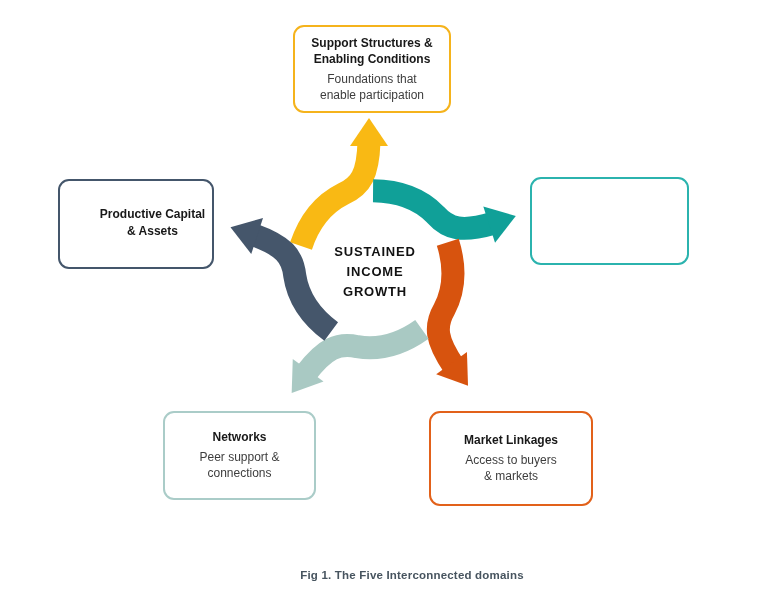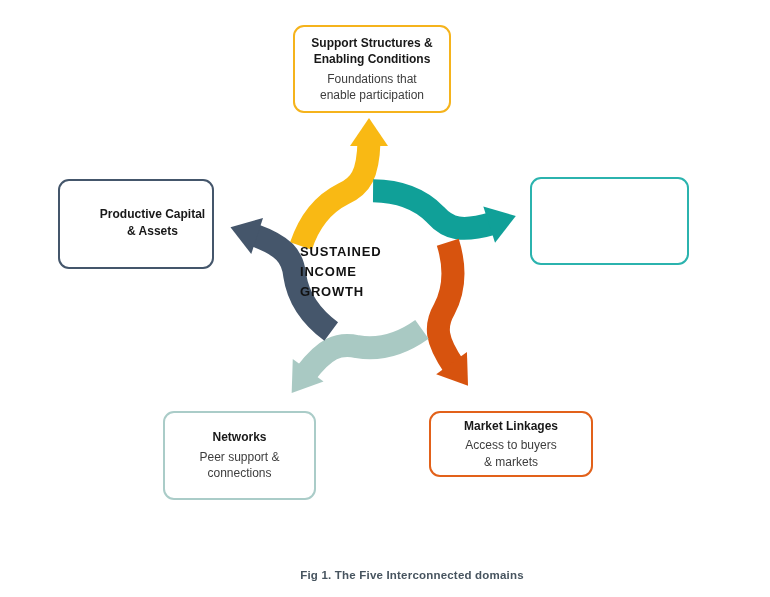--- a/index.html
+++ b/index.html
@@ -8,21 +8,21 @@
   svg.cycle{position:absolute;left:0;top:0;}
   .dbox{
     position:absolute;box-sizing:border-box;background:#ffffff;
     border:2.5px solid #999;border-radius:11px;
     display:flex;flex-direction:column;align-items:center;justify-content:center;
     text-align:center;padding:4px 6px;
   }
   .dbox .title{font-weight:bold;font-size:12px;line-height:16.5px;color:#181818;white-space:pre-line;margin-bottom:3px;}
   .dbox .sub{font-size:12px;line-height:16.5px;color:#3d3d3d;white-space:pre-line;}
   .center-label{
-    position:absolute;left:300px;top:242px;width:150px;text-align:left;
+    position:absolute;left:300px;top:242px;width:150px;text-align:center;
     font-weight:bold;font-size:13px;line-height:20px;letter-spacing:0.8px;
     color:#121212;white-space:pre-line;
   }
   .caption{
     position:absolute;left:0;top:569px;width:770px;text-align:center;
     font-weight:bold;font-size:11.5px;letter-spacing:0.2px;color:#47545f;
   }
 </style>
 </head>
 <body>
@@ -71,21 +71,21 @@
     <div class="title">Productive Capital
 &amp; Assets</div>
   </div>
 
   <div class="dbox" style="left: 163px; top: 411px; width: 153px; height: 89px; border-color: rgb(170, 204, 200);">
     <div class="title">Networks</div>
     <div class="sub">Peer support &amp;
 connections</div>
   </div>
 
-  <div class="dbox" style="left: 429px; top: 411px; width: 164px; height: 66px; border-color: rgb(226, 97, 26);">
+  <div class="dbox" style="left: 429px; top: 411px; width: 164px; height: 95px; border-color: rgb(226, 97, 26);">
     <div class="title">Market Linkages</div>
     <div class="sub">Access to buyers
 &amp; markets</div>
   </div>
 
   <div class="caption" style="color: rgb(71, 84, 95); padding-left: 27px;">Fig 1. The Five Interconnected domains</div>
 
 </div>
 
 </body></html>

